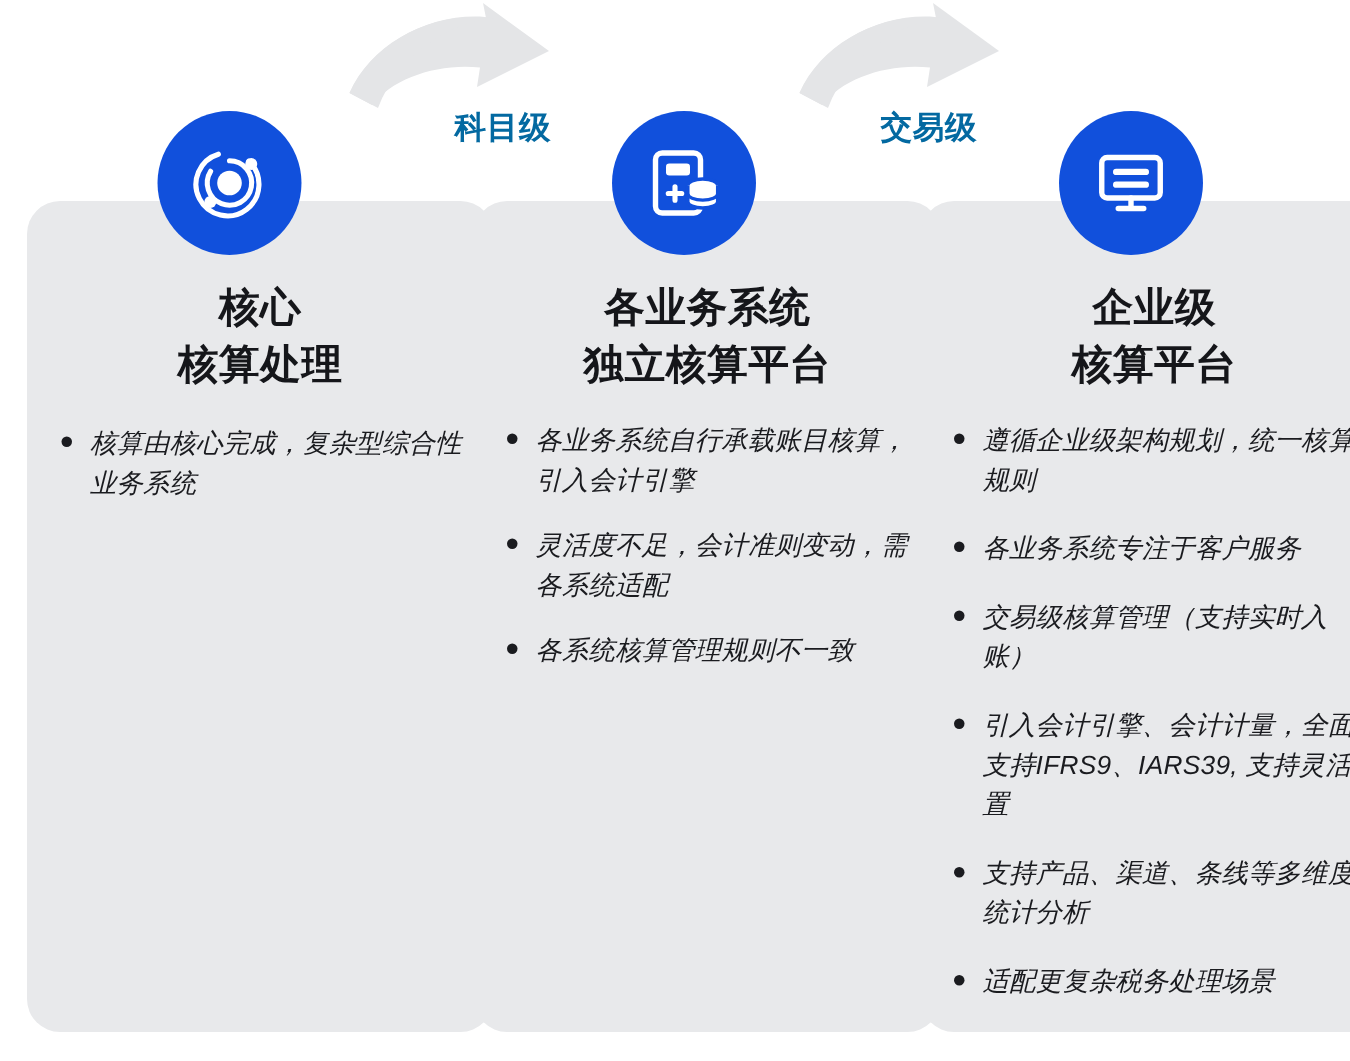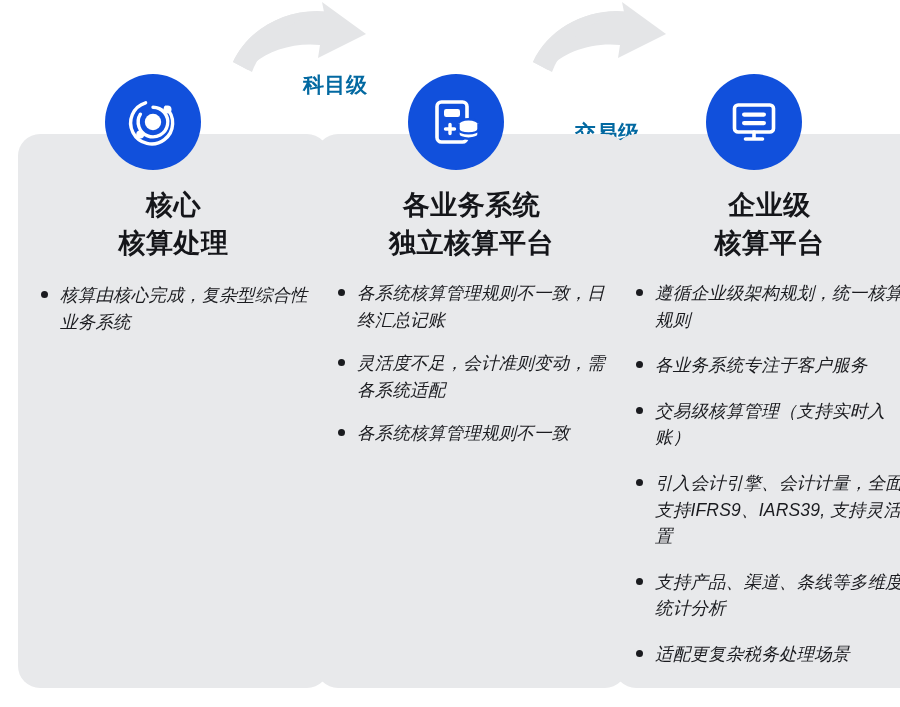--- a/index.html
+++ b/index.html
@@ -32,21 +32,21 @@
   
   .stage-label {
     position: absolute;
     font-size: 21px;
     font-weight: bold;
     letter-spacing: 0.5px;
     color: #0369a1;
     white-space: nowrap;
   }
   .stage-label.l2 { left: 303px; top: 71px; }
-  .stage-label.l3 { left: 575px; top: 71px; margin-top: 48px; }
+  .stage-label.l3 { left: 587px; top: 71px; }
 
   
   .card {
     position: absolute;
     top: 134px;
     width: 311px;
     height: 554px;
     background: #E8E9EB;
     border-radius: 22px;
     box-sizing: border-box;
@@ -154,21 +154,21 @@
   </div>
 
   <div class="card c2">
     <div class="card-title">
       <span class="tline">各业务系统</span>
       <span class="tline">独立核算平台</span>
     </div>
     <div class="bullets">
       <div class="bullet">
         <span class="dot"></span>
-        <span>各系统核算管理规则不一致，日终汇总记账</span>
+        <span>各业务系统自行承载账目核算，引入会计引擎</span>
       </div>
       <div class="bullet">
         <span class="dot"></span>
         <span>灵活度不足，会计准则变动，需各系统适配</span>
       </div>
       <div class="bullet">
         <span class="dot"></span>
         <span>各系统核算管理规则不一致</span>
       </div>
     </div>

